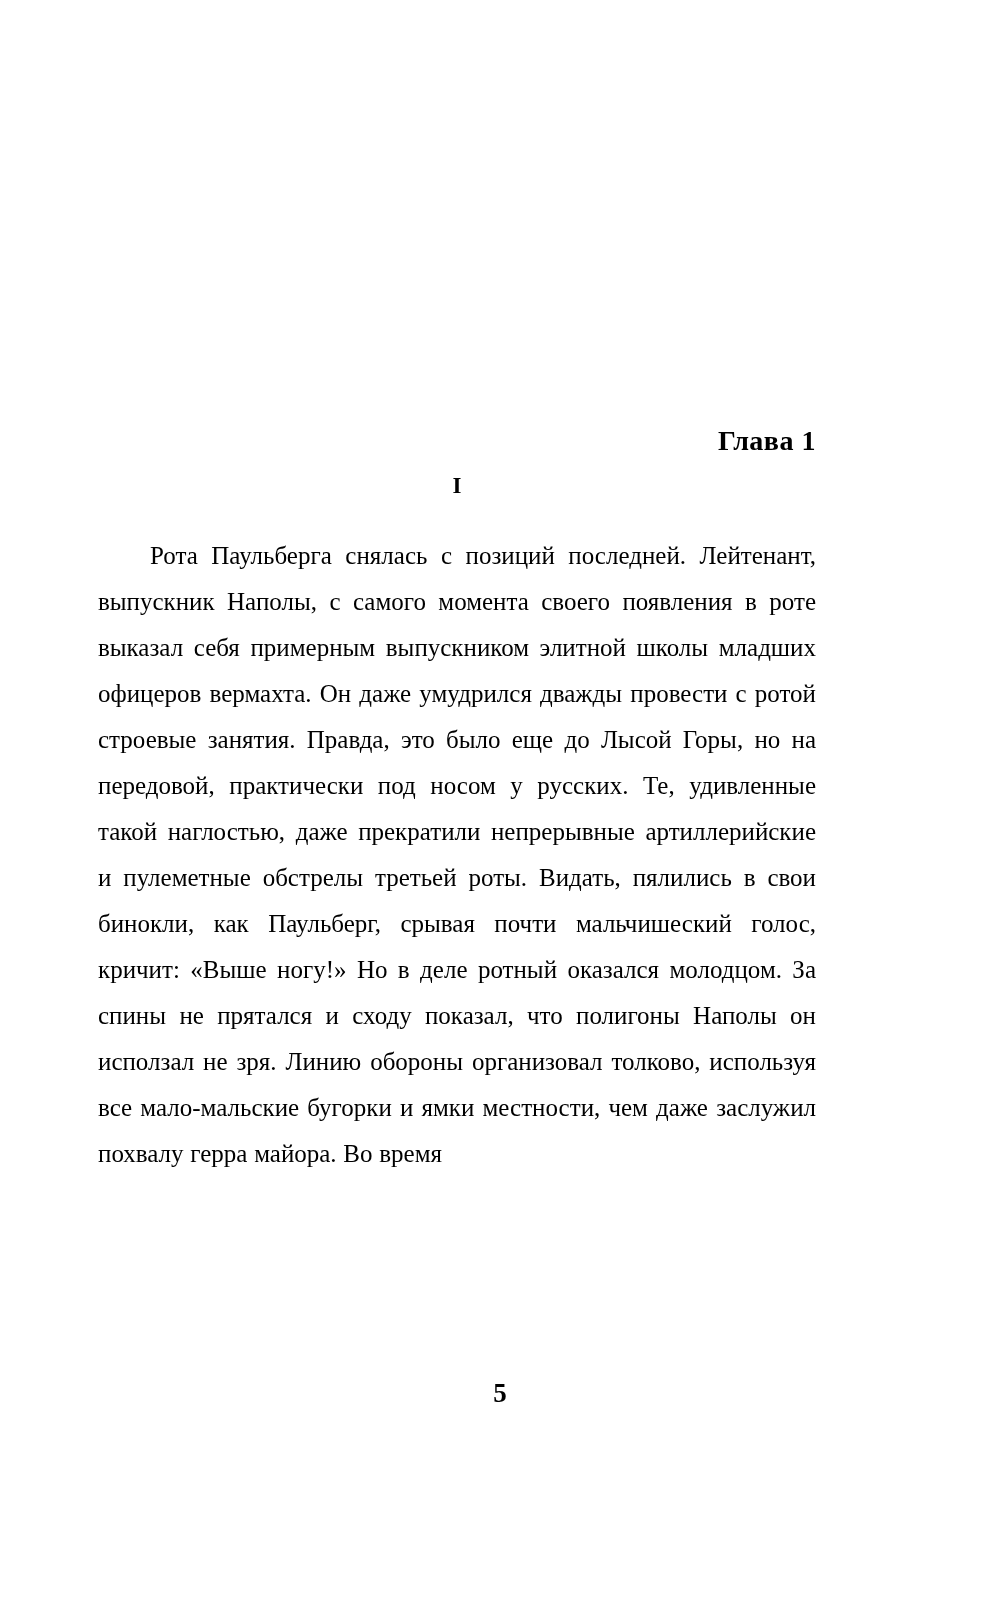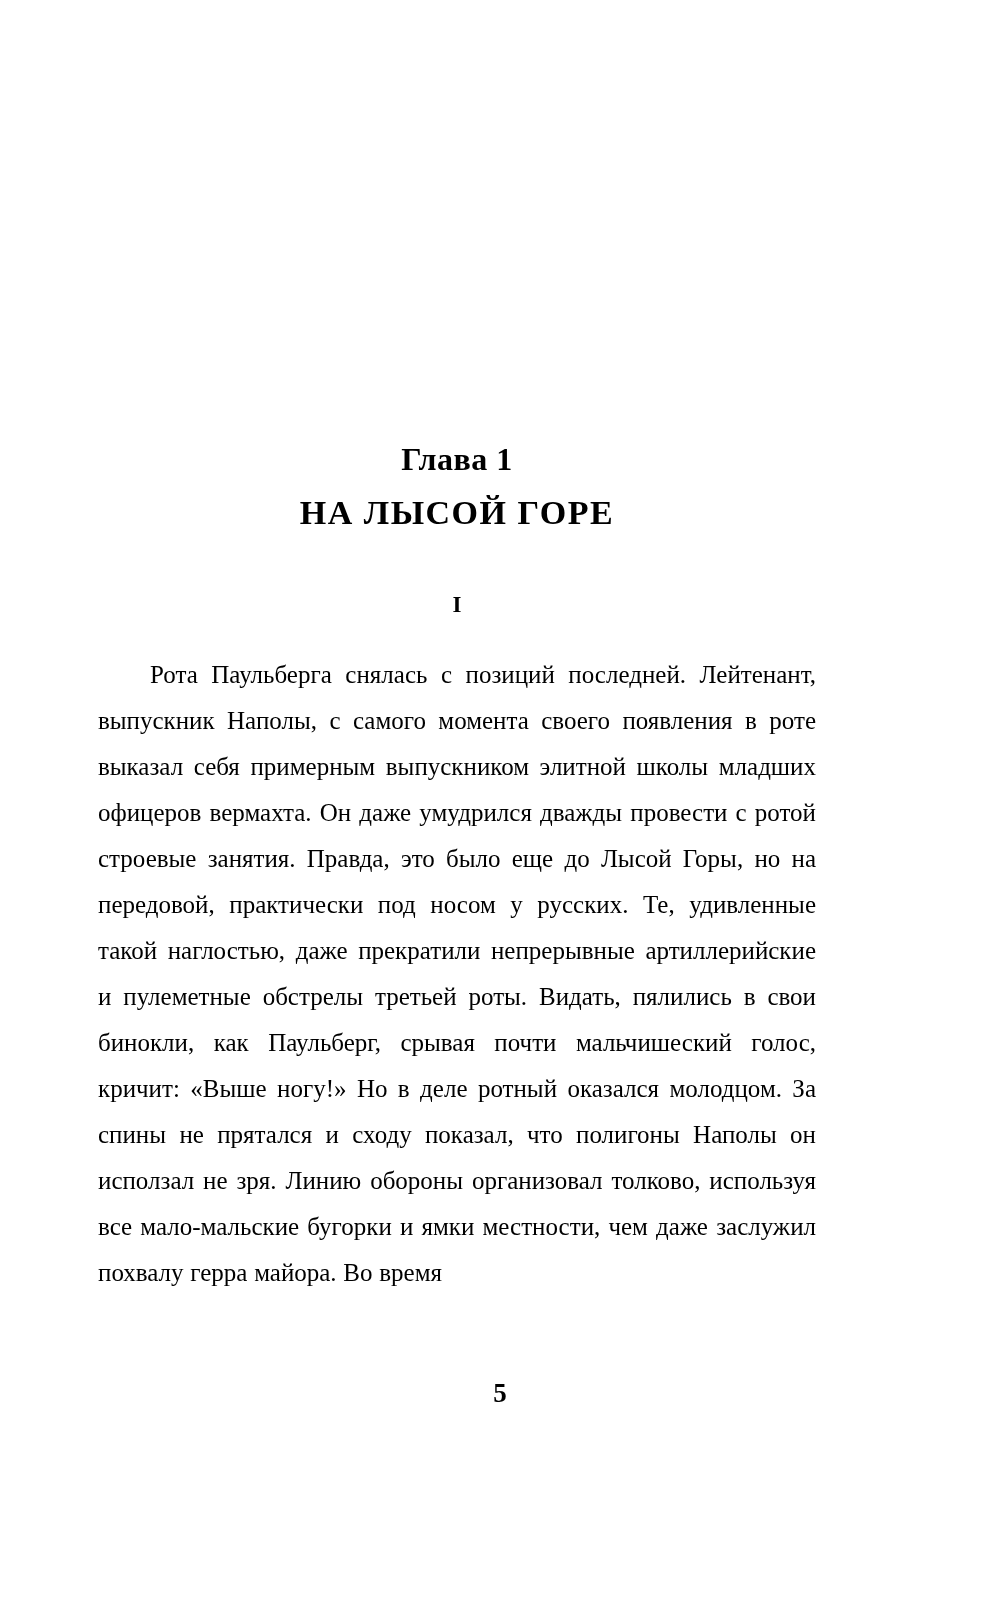--- a/index.html
+++ b/index.html
@@ -20,25 +20,25 @@
     height: 1616px;
     box-sizing: border-box;
   }
   .content {
     position: absolute;
     left: 98px;
     top: 425px;
     width: 718px;
   }
   .chapter-number {
-    text-align: center;
+    text-align: right;
     font-weight: bold;
-    font-size: 32px;
+    font-size: 28px;
     letter-spacing: 0.5px;
-    margin: 16px 0 16px 0;
+    margin: 0 0 16px 0;
   }
   .chapter-title {
     text-align: center;
     font-weight: bold;
     font-size: 34px;
     letter-spacing: 1.5px;
     margin: 0 0 60px 0;
   }
   .section-number {
     text-align: center;
@@ -68,21 +68,20 @@
 </style>
 </head>
 <body>
 
 <div class="page">
 
   <div class="content">
 
     <h1 class="chapter-number">Глава 1</h1>
 
-    <h2 class="chapter-title">НА ЛЫСОЙ ГОРЕ</h2>
 
     <div class="section-number">I</div>
 
     <p class="body-text">Рота Паульберга снялась с позиций последней. Лейтенант, выпускник Наполы, с самого момента своего появления в роте выказал себя примерным выпускником элитной школы младших офицеров вермахта. Он даже умудрился дважды провести с ротой строевые занятия. Правда, это было еще до Лысой Горы, но на передовой, практически под носом у русских. Те, удивленные такой наглостью, даже прекратили непрерывные артиллерийские и пулеметные обстрелы третьей роты. Видать, пялились в свои бинокли, как Паульберг, срывая почти мальчишеский голос, кричит: «Выше ногу!» Но в деле ротный оказался молодцом. За спины не прятался и сходу показал, что полигоны Наполы он исползал не зря. Линию обороны организовал толково, используя все мало-мальские бугорки и ямки местности, чем даже заслужил похвалу герра майора. Во время</p>
 
   </div>
 
   <div class="folio">5</div>
 
 </div>

